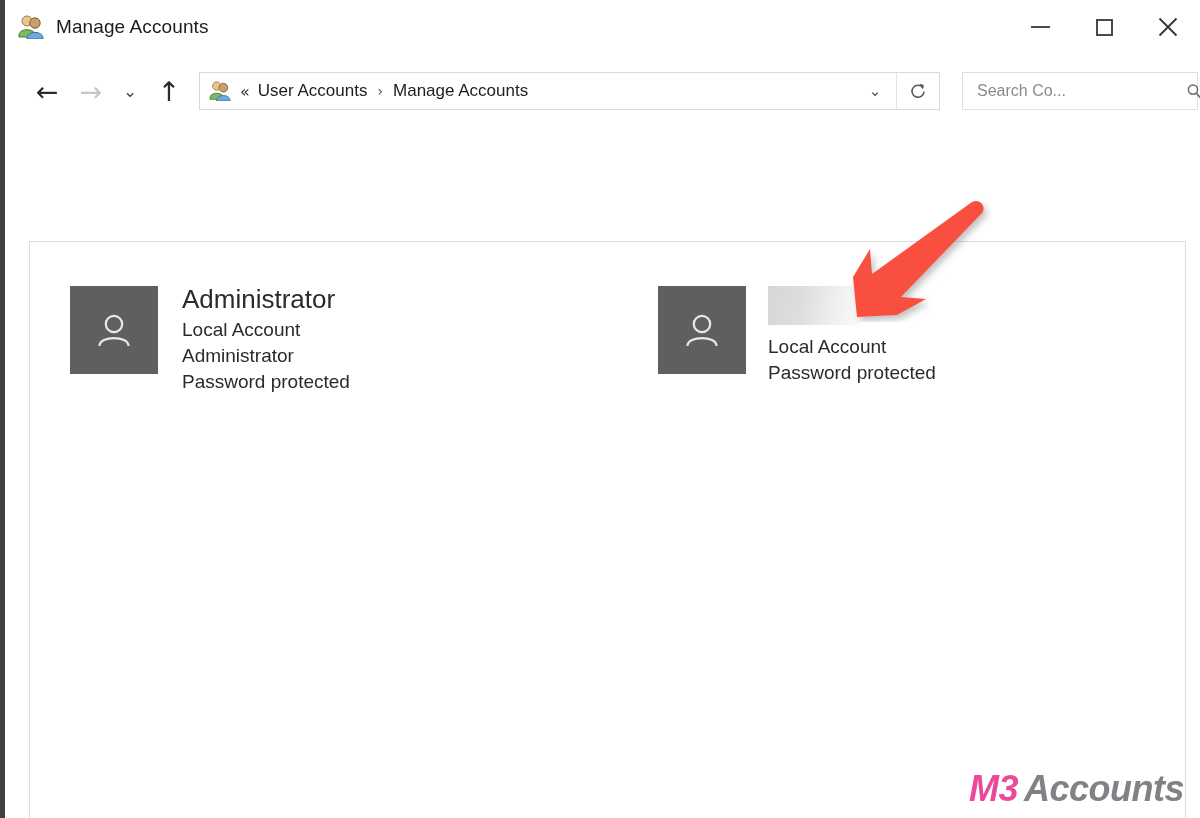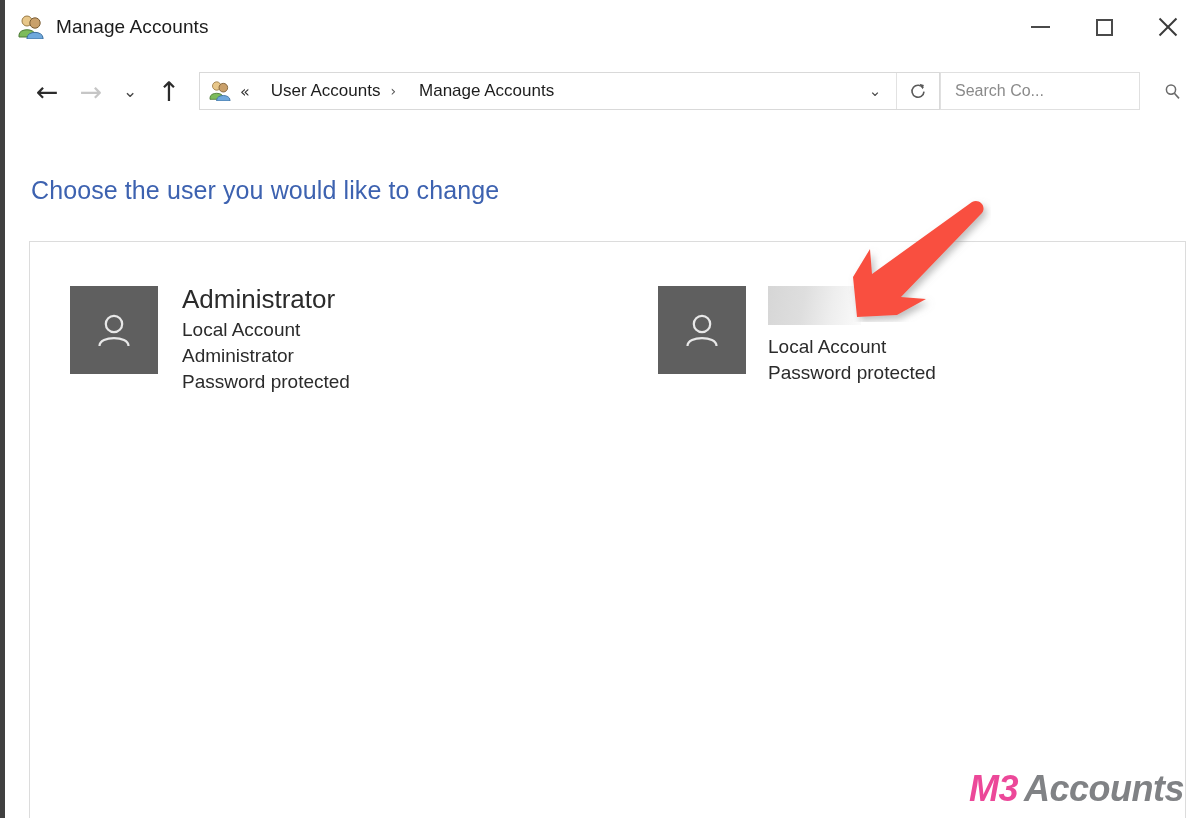--- a/index.html
+++ b/index.html
@@ -136,21 +136,20 @@
   .crumb-sep-dbl {
     margin: 0 8px 0 9px;
     font-size: 16px;
     color: #333;
     font-family: "DejaVu Sans", sans-serif;
   }
   .crumb {
     font-size: 17px;
     color: #1d1d1d;
     white-space: nowrap;
-    margin-left: 13px;
   }
   .crumb-sep {
     margin: 0 10px;
     font-size: 14px;
     color: #555;
     font-family: "DejaVu Sans", sans-serif;
   }
   #crumb-dropdown {
     margin-left: auto;
     width: 42px;
@@ -165,21 +164,22 @@
   #refresh-btn {
     width: 42px;
     height: 36px;
     border-left: 1px solid #e2e2e2;
     display: flex;
     align-items: center;
     justify-content: center;
     flex: none;
   }
   #search-box {
-    width: 200px;
+    margin-left: 22px;
+    width: 236px;
     height: 38px;
     border: 1px solid #e0e0e0;
     box-sizing: border-box;
     display: flex;
     align-items: center;
     background: #ffffff;
   }
   #search-input {
     border: 0;
     outline: 0;
@@ -358,21 +358,20 @@
       <input id="search-input" type="text" placeholder="Search Co..." style="">
       <span id="search-icon">
         <svg width="17" height="17" viewBox="0 0 17 17">
           <circle cx="7" cy="6.6" r="4.6" fill="none" stroke="#6a6a6a" stroke-width="1.5"></circle>
           <line x1="10.4" y1="10.2" x2="15" y2="15.4" stroke="#6a6a6a" stroke-width="1.6"></line>
         </svg>
       </span>
     </div>
   </div>
 
-  <div id="heading">Choose the user you would like to change</div>
 
   <div id="accounts-panel">
 
     <div class="account-tile" id="tile-0">
       <div class="avatar">
         <svg width="44" height="44" viewBox="0 0 44 44">
           <circle cx="22" cy="16" r="8.2" fill="none" stroke="#e8e8e8" stroke-width="2.2"></circle>
           <path d="M7.5 38 C7.5 27.5 36.5 27.5 36.5 38" fill="none" stroke="#e8e8e8" stroke-width="2.2"></path>
         </svg>
       </div>

